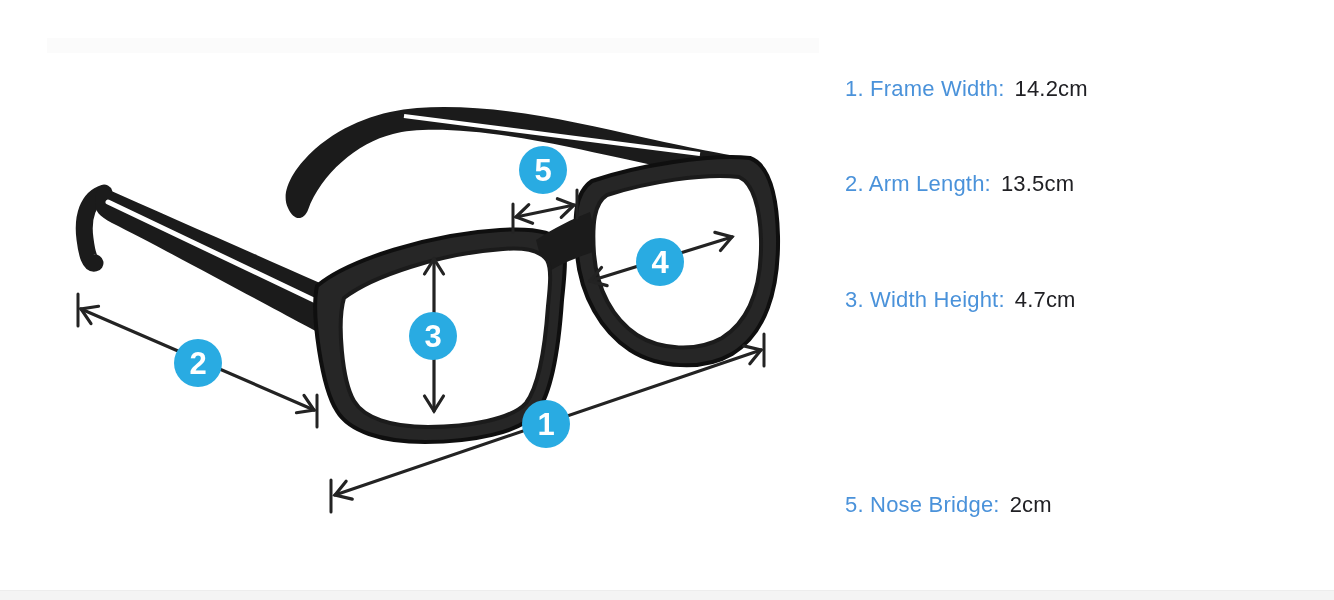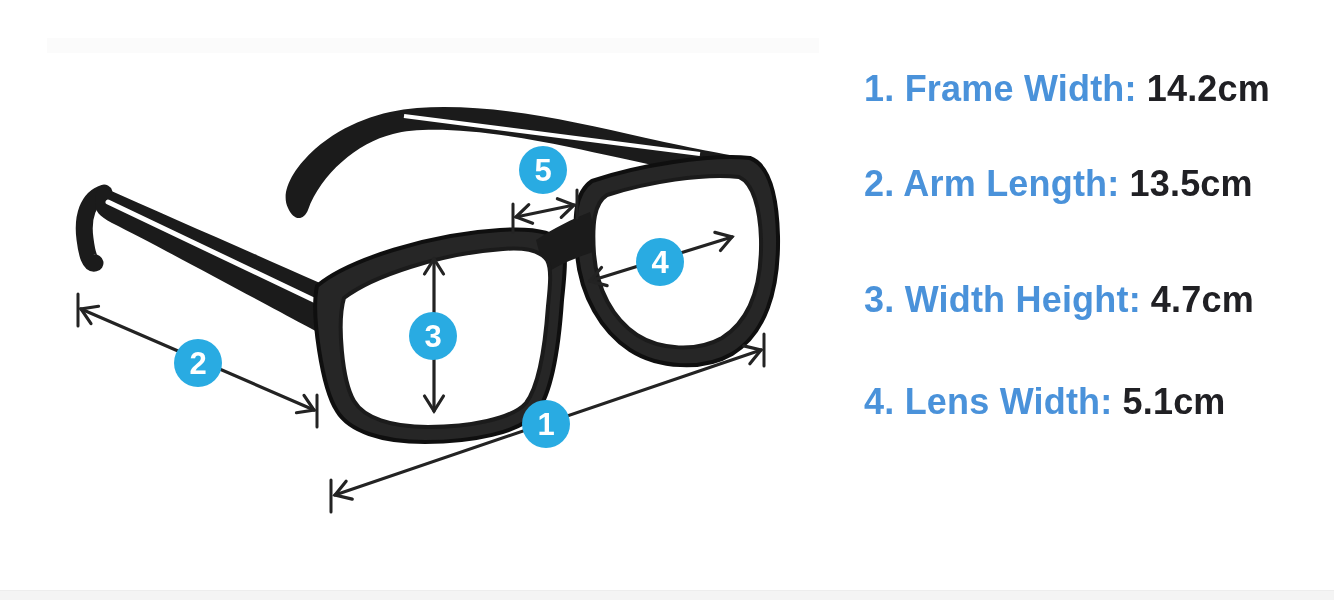--- a/index.html
+++ b/index.html
@@ -25,23 +25,22 @@
   .marker-num{
     fill:#ffffff;font-weight:bold;font-size:31px;
     font-family:"Liberation Sans", sans-serif;
     text-anchor:middle;
   }
   #legend{
     position:absolute;left:845px;top:0;width:470px;height:600px;
   }
   .legend-row{
     position:absolute;left:0;white-space:nowrap;
-    font-size:36px;line-height:36px;font-weight:700;
+    font-size:22px;line-height:36px;font-weight:400;
     letter-spacing:0.2px;
-    margin-left:19px;
   }
   .legend-row .lbl{color:#4a92da;}
   .legend-row .val{color:#202024;margin-left:10px;}
   .r1{top:71px;} .r2{top:166px;} .r3{top:282px;} .r4{top:384px;} .r5{top:487px;}
 </style>
 </head>
 <body>
 
 <div id="canvas">
 
@@ -125,19 +124,19 @@
   <div id="legend">
     <div class="legend-row r1">
       <span class="lbl"><span>1.</span> <span>Frame Width:</span></span><span class="val">14.2cm</span>
     </div>
     <div class="legend-row r2">
       <span class="lbl"><span>2.</span> <span>Arm Length:</span></span><span class="val">13.5cm</span>
     </div>
     <div class="legend-row r3">
       <span class="lbl"><span>3.</span> <span>Width Height:</span></span><span class="val">4.7cm</span>
     </div>
-    <div class="legend-row r4">
-      <span class="lbl"><span>4.</span> <span>Lens Width:</span></span><span class="val">5.1cm</span>
+    <div class="legend-row r5">
+      <span class="lbl"><span>5.</span> <span>Nose Bridge:</span></span><span class="val">2cm</span>
     </div>
   </div>
 
   <div id="bottom-strip"></div>
 </div>
 
 </body></html>

